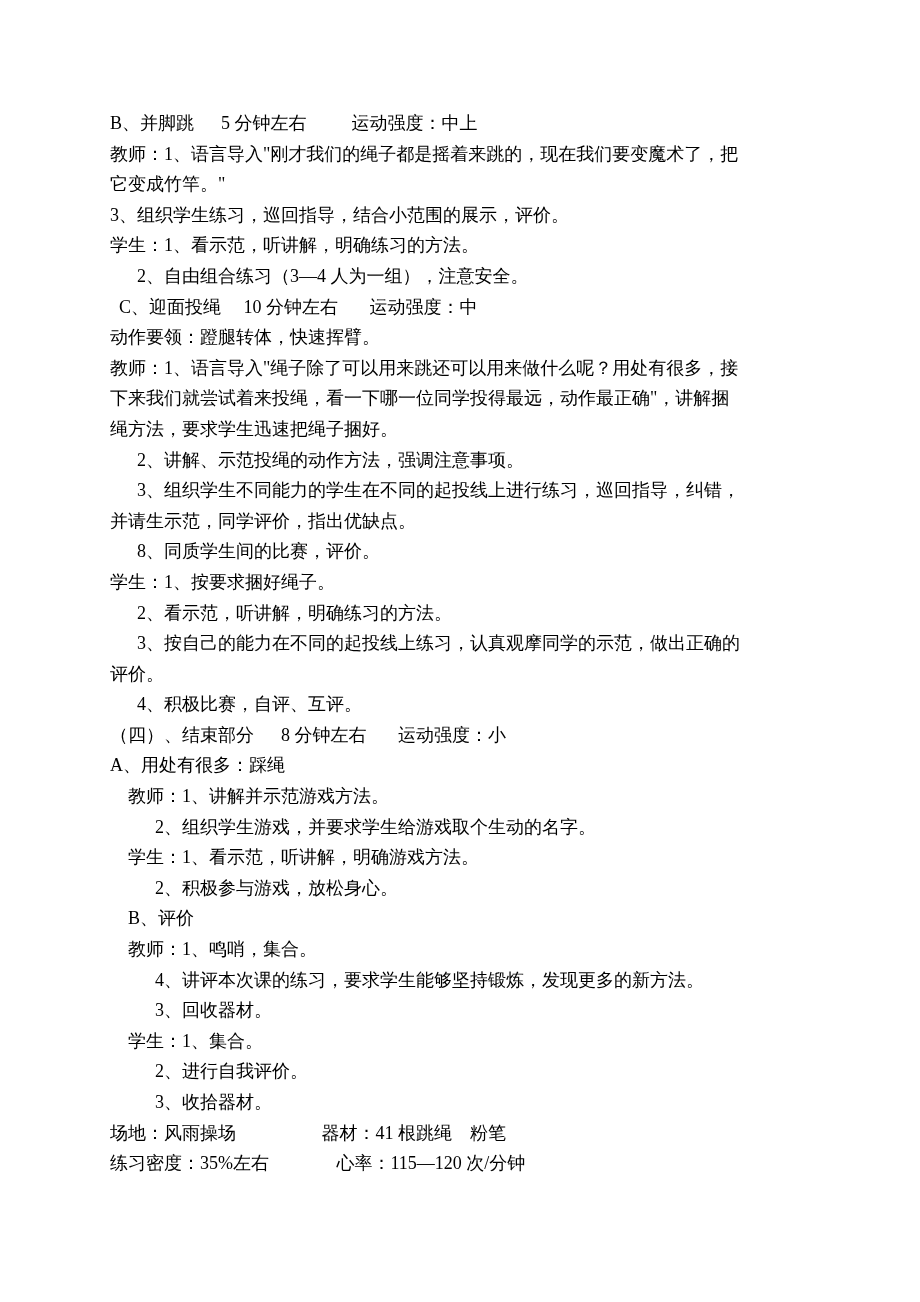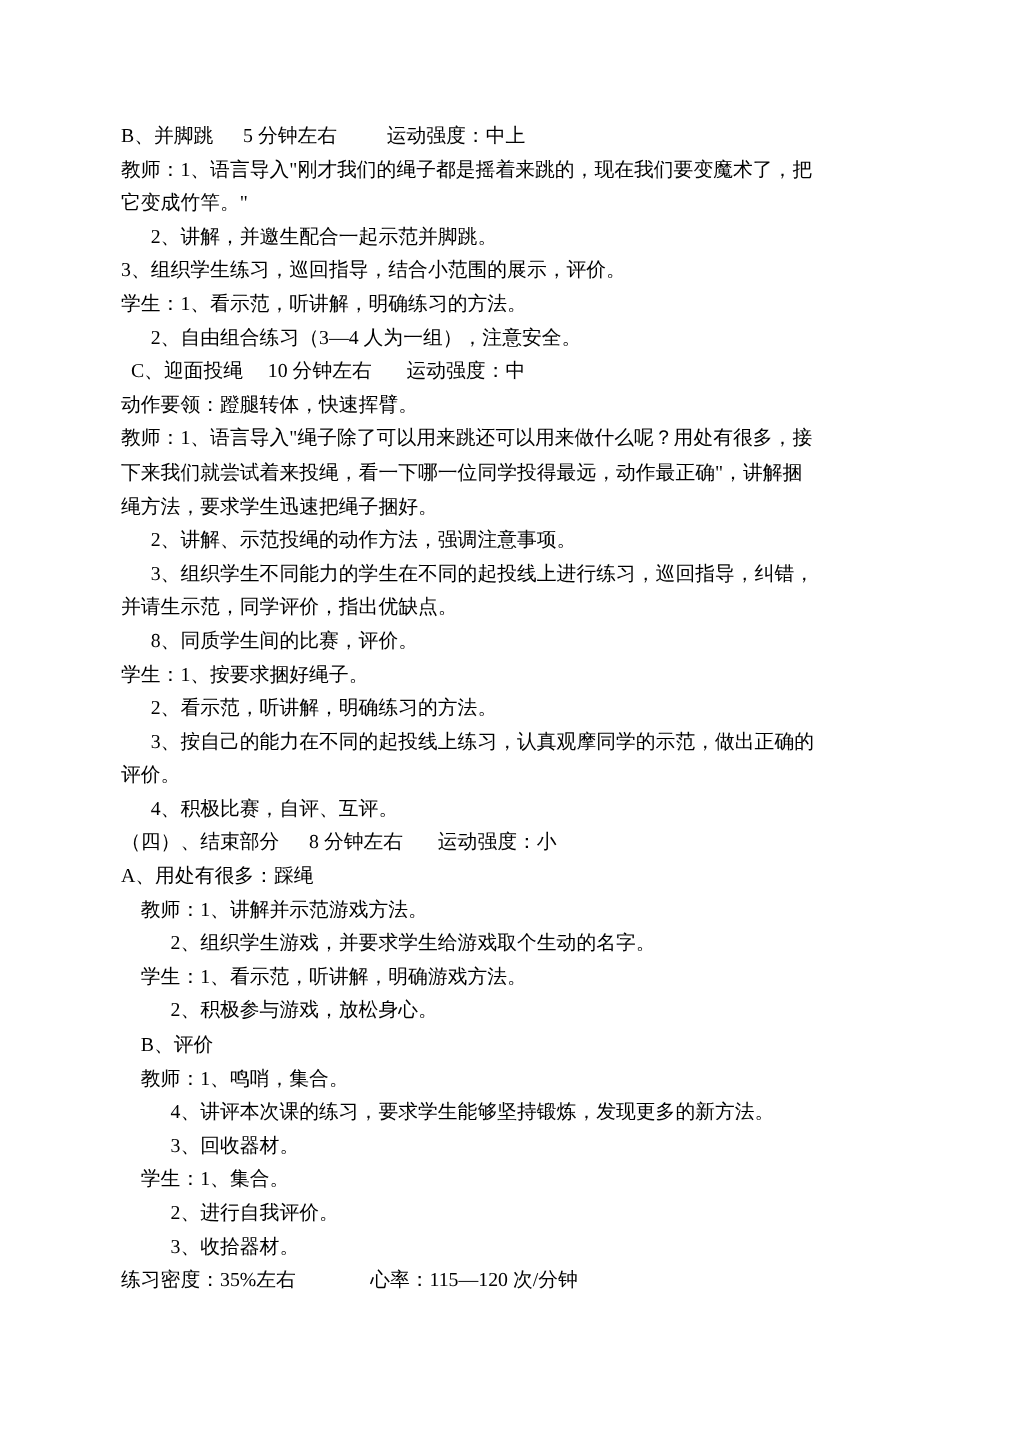--- a/index.html
+++ b/index.html
@@ -19,21 +19,20 @@
   .line {
     white-space: pre-wrap;
   }
 </style>
 </head>
 <body>
 
 <div class="page">
   <div class="line">B、并脚跳      5 分钟左右          运动强度：中上</div>
   <div class="line">教师：1、语言导入"刚才我们的绳子都是摇着来跳的，现在我们要变魔术了，把它变成竹竿。"</div>
-  <div class="line">      2、讲解，并邀生配合一起示范并脚跳。</div>
   <div class="line">3、组织学生练习，巡回指导，结合小范围的展示，评价。</div>
   <div class="line">学生：1、看示范，听讲解，明确练习的方法。</div>
   <div class="line">      2、自由组合练习（3—4 人为一组），注意安全。</div>
   <div class="line">  C、迎面投绳     10 分钟左右       运动强度：中</div>
   <div class="line">动作要领：蹬腿转体，快速挥臂。</div>
   <div class="line">教师：1、语言导入"绳子除了可以用来跳还可以用来做什么呢？用处有很多，接下来我们就尝试着来投绳，看一下哪一位同学投得最远，动作最正确"，讲解捆绳方法，要求学生迅速把绳子捆好。</div>
   <div class="line">      2、讲解、示范投绳的动作方法，强调注意事项。</div>
   <div class="line">      3、组织学生不同能力的学生在不同的起投线上进行练习，巡回指导，纠错，并请生示范，同学评价，指出优缺点。</div>
   <div class="line">      8、同质学生间的比赛，评价。</div>
   <div class="line">学生：1、按要求捆好绳子。</div>
@@ -46,14 +45,15 @@
   <div class="line">          2、组织学生游戏，并要求学生给游戏取个生动的名字。</div>
   <div class="line">    学生：1、看示范，听讲解，明确游戏方法。</div>
   <div class="line">          2、积极参与游戏，放松身心。</div>
   <div class="line">    B、评价</div>
   <div class="line">    教师：1、鸣哨，集合。</div>
   <div class="line">          4、讲评本次课的练习，要求学生能够坚持锻炼，发现更多的新方法。</div>
   <div class="line">          3、回收器材。</div>
   <div class="line">    学生：1、集合。</div>
   <div class="line">          2、进行自我评价。</div>
   <div class="line">          3、收拾器材。</div>
+  <div class="line">场地：风雨操场                   器材：41 根跳绳    粉笔</div>
   <div class="line">练习密度：35%左右               心率：115—120 次/分钟</div>
 </div>
 
 </body></html>

